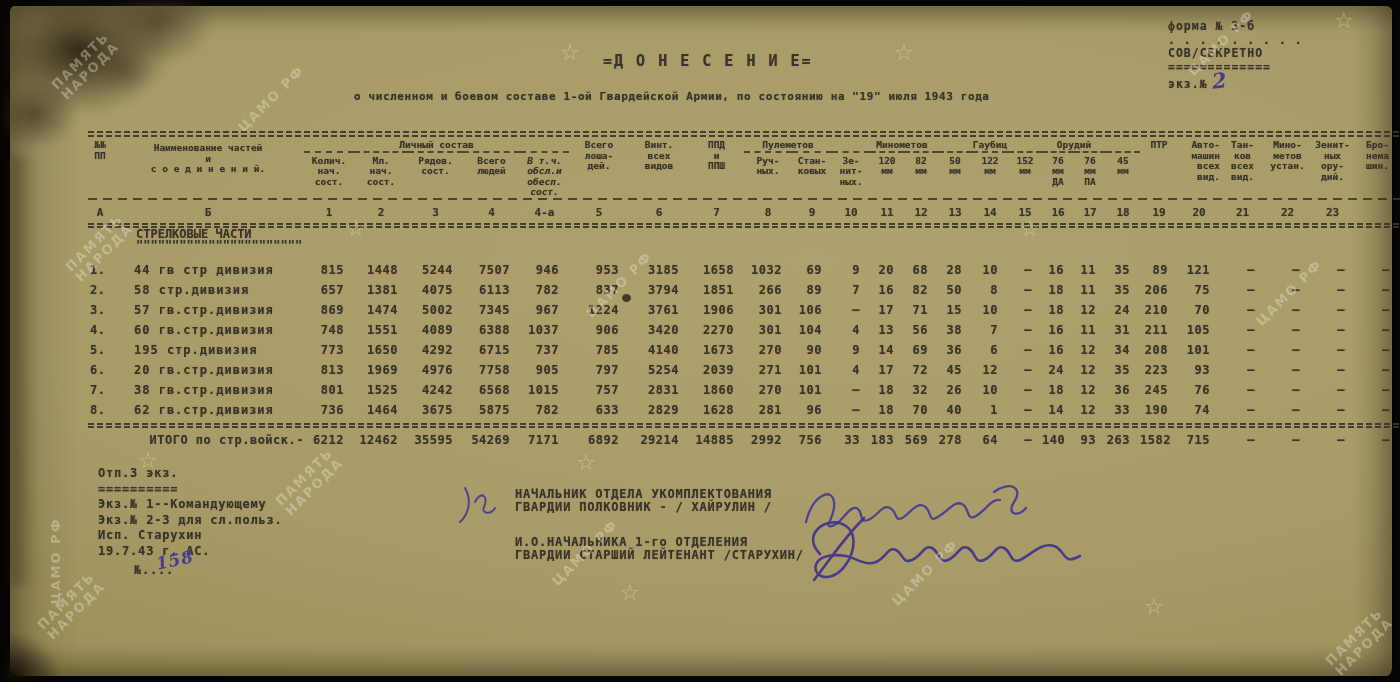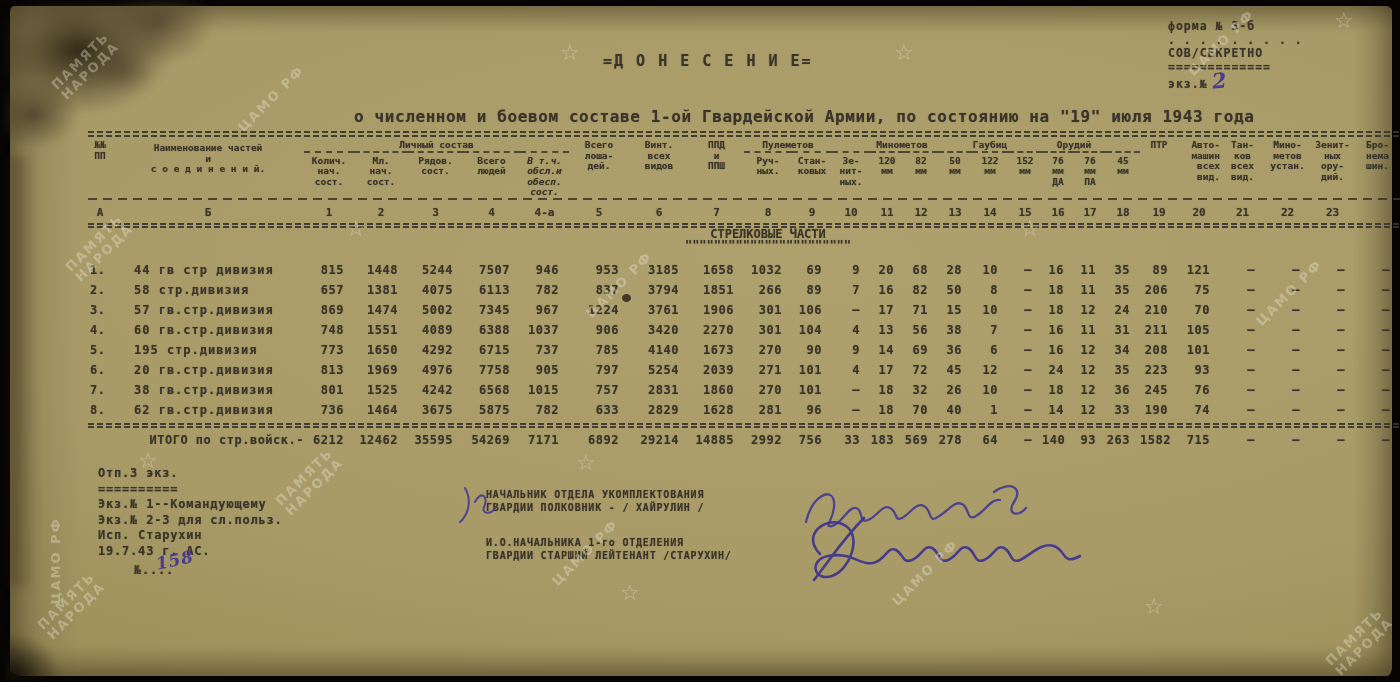--- a/index.html
+++ b/index.html
@@ -34,50 +34,50 @@
       font-weight:bold;font-size:13px;letter-spacing:2px;white-space:pre-line;text-align:center;
       transform-origin:center;line-height:14px;}
   .wm-star{font-size:22px;letter-spacing:0;color:rgba(240,236,220,.42);}
 
   
   .form-block{position:absolute;left:1158px;top:14px;font-size:11.5px;line-height:13.5px;letter-spacing:1px;}
   .hand{color:#473c92;font-family:"DejaVu Serif",serif;font-style:italic;font-weight:bold;text-shadow:none;}
   .copy-number{display:inline-block;font-size:21px;transform:rotate(-6deg);margin-left:4px;}
 
   .title{position:absolute;left:593px;top:46px;font-size:15px;letter-spacing:2px;}
-  .subtitle{position:absolute;left:344px;top:101px;font-size:16px;letter-spacing:.6px;}
+  .subtitle{position:absolute;left:344px;top:84px;font-size:11px;letter-spacing:.6px;}
 
   
   table.report{position:absolute;left:78px;top:125px;border-collapse:collapse;table-layout:fixed;width:1312px;}
   table.report td, table.report th{padding:0;vertical-align:top;font-weight:bold;color:#3a342a;
       text-shadow:0 0 1px rgba(55,48,36,.5);}
   tr.hdr th{font-size:9.5px;line-height:10.5px;white-space:pre-line;text-align:center;padding-top:3px;font-weight:bold;}
   tr.hdr th.al{text-align:center;padding-top:6px;}
   th.grp{border-bottom:2px dashed rgba(61,55,44,.85);padding-bottom:1px;vertical-align:top;}
   th.mid{vertical-align:middle;}
   tr.numrow td{font-size:11px;text-align:center;height:22px;padding-top:5px;}
   tr.rule-row td{height:auto;}
   .rule{width:100%;}
   .rule.double{height:6px;background:
       repeating-linear-gradient(90deg, rgba(58,52,42,.9) 0 6px, rgba(0,0,0,0) 6px 9px) 0 0/100% 2px no-repeat,
       repeating-linear-gradient(90deg, rgba(58,52,42,.9) 0 6px, rgba(0,0,0,0) 6px 9px) 0 3.5px/100% 2px no-repeat;}
   .rule.single{height:3px;background:repeating-linear-gradient(90deg, rgba(58,52,42,.85) 0 9px, rgba(0,0,0,0) 9px 15px) 0 0/100% 2px no-repeat;}
-  tr.section td{font-size:12px;line-height:11px;white-space:pre-line;padding-left:24px;text-align:center;height:34px;}
+  tr.section td{font-size:12px;line-height:11px;white-space:pre-line;padding-left:24px;text-align:left;height:34px;}
   tr.data td, tr.total td{font-size:12px;height:20px;text-align:right;padding-right:10px;letter-spacing:.5px;}
   tr.data td.cnum{text-align:left;padding-left:2px;padding-right:0;}
   tr.data td.cname{text-align:left;padding-left:22px;letter-spacing:1px;}
   tr.total td.tlabel{text-align:right;padding-right:0;letter-spacing:.5px;}
   tr.total{height:24px;margin-top:16px;}
   tr.total td{padding-top:4px;}
 
   
   .footer-left{position:absolute;left:88px;top:460px;font-size:12px;line-height:15.5px;letter-spacing:.8px;}
   .num-line{margin-top:4px;padding-left:36px;position:relative;}
   .hand-158{position:absolute;left:58px;top:-10px;font-size:17px;transform:rotate(-12deg);}
-  .sig-block{position:absolute;left:476px;top:482px;font-size:10px;line-height:13px;letter-spacing:.8px;}
+  .sig-block{position:absolute;left:505px;top:482px;font-size:12px;line-height:13px;letter-spacing:.8px;}
   .sig-gap{height:22px;}
   .sig-svg{position:absolute;pointer-events:none;}
 </style>
 </head>
 <body>
 
 <div class="scan">
   <div class="paper">
 
     <div class="stain stain-tl"></div>

